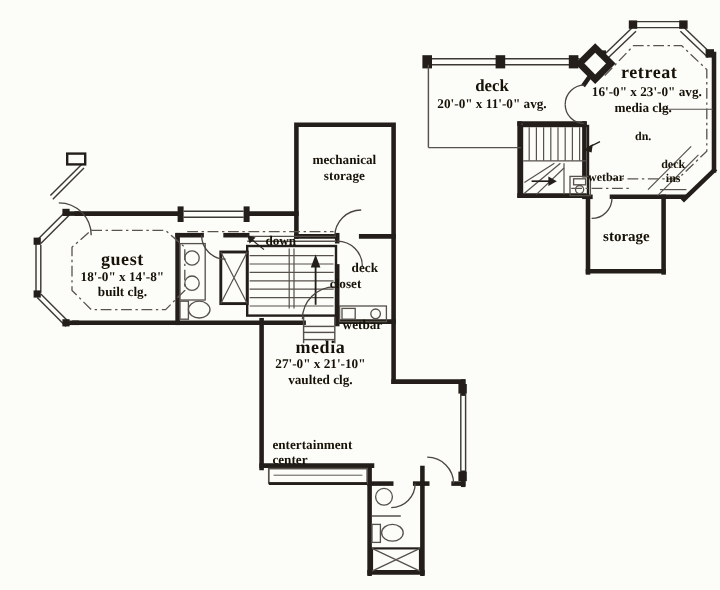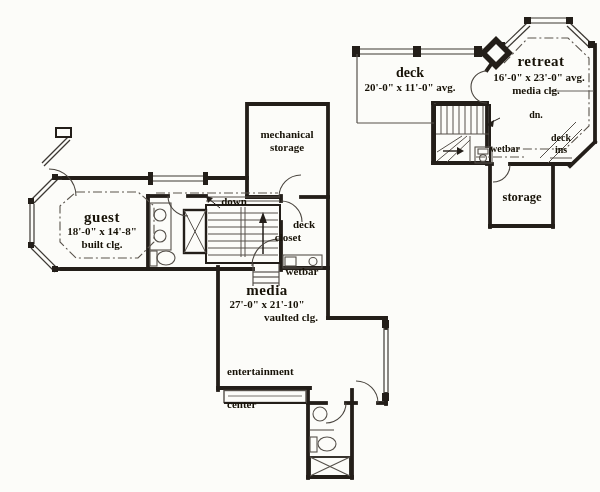--- a/index.html
+++ b/index.html
@@ -262,24 +262,24 @@
 
   <div class="lbl small" style="left:234px;top:196px;">down</div>
 
   <div class="lbl small" style="left:304px;top:219px;">deck</div>
   <div class="lbl small" style="left:288px;top:232px;">closet</div>
 
   <div class="lbl small" style="left:302px;top:266px;">wetbar</div>
 
   <div class="lbl name" style="left:267px;top:283px;">media</div>
   <div class="lbl dims" style="left:267px;top:299px;">27'-0" x 21'-10"</div>
-  <div class="lbl dims" style="left:267px;top:312px;margin-left:24px;">vaulted clg.</div>
+  <div class="lbl dims" style="left:267px;top:312px;">vaulted clg.</div>
 
   <div class="lbl small left-align" style="left:227px;top:366px;">entertainment</div>
-  <div class="lbl small left-align" style="left:227px;top:379px;margin-top:20px;">center</div>
+  <div class="lbl small left-align" style="left:227px;top:379px;">center</div>
 
   <div class="lbl name-sm" style="left:410px;top:66px;">deck</div>
   <div class="lbl dims" style="left:410px;top:82px;">20'-0" x 11'-0" avg.</div>
 
   <div class="lbl name" style="left:541px;top:54px;">retreat</div>
   <div class="lbl dims" style="left:539px;top:72px;">16'-0" x 23'-0" avg.</div>
   <div class="lbl dims" style="left:536px;top:85px;">media clg.</div>
 
   <div class="lbl tiny" style="left:508px;top:110px;margin-left:28px;">dn.</div>
 

